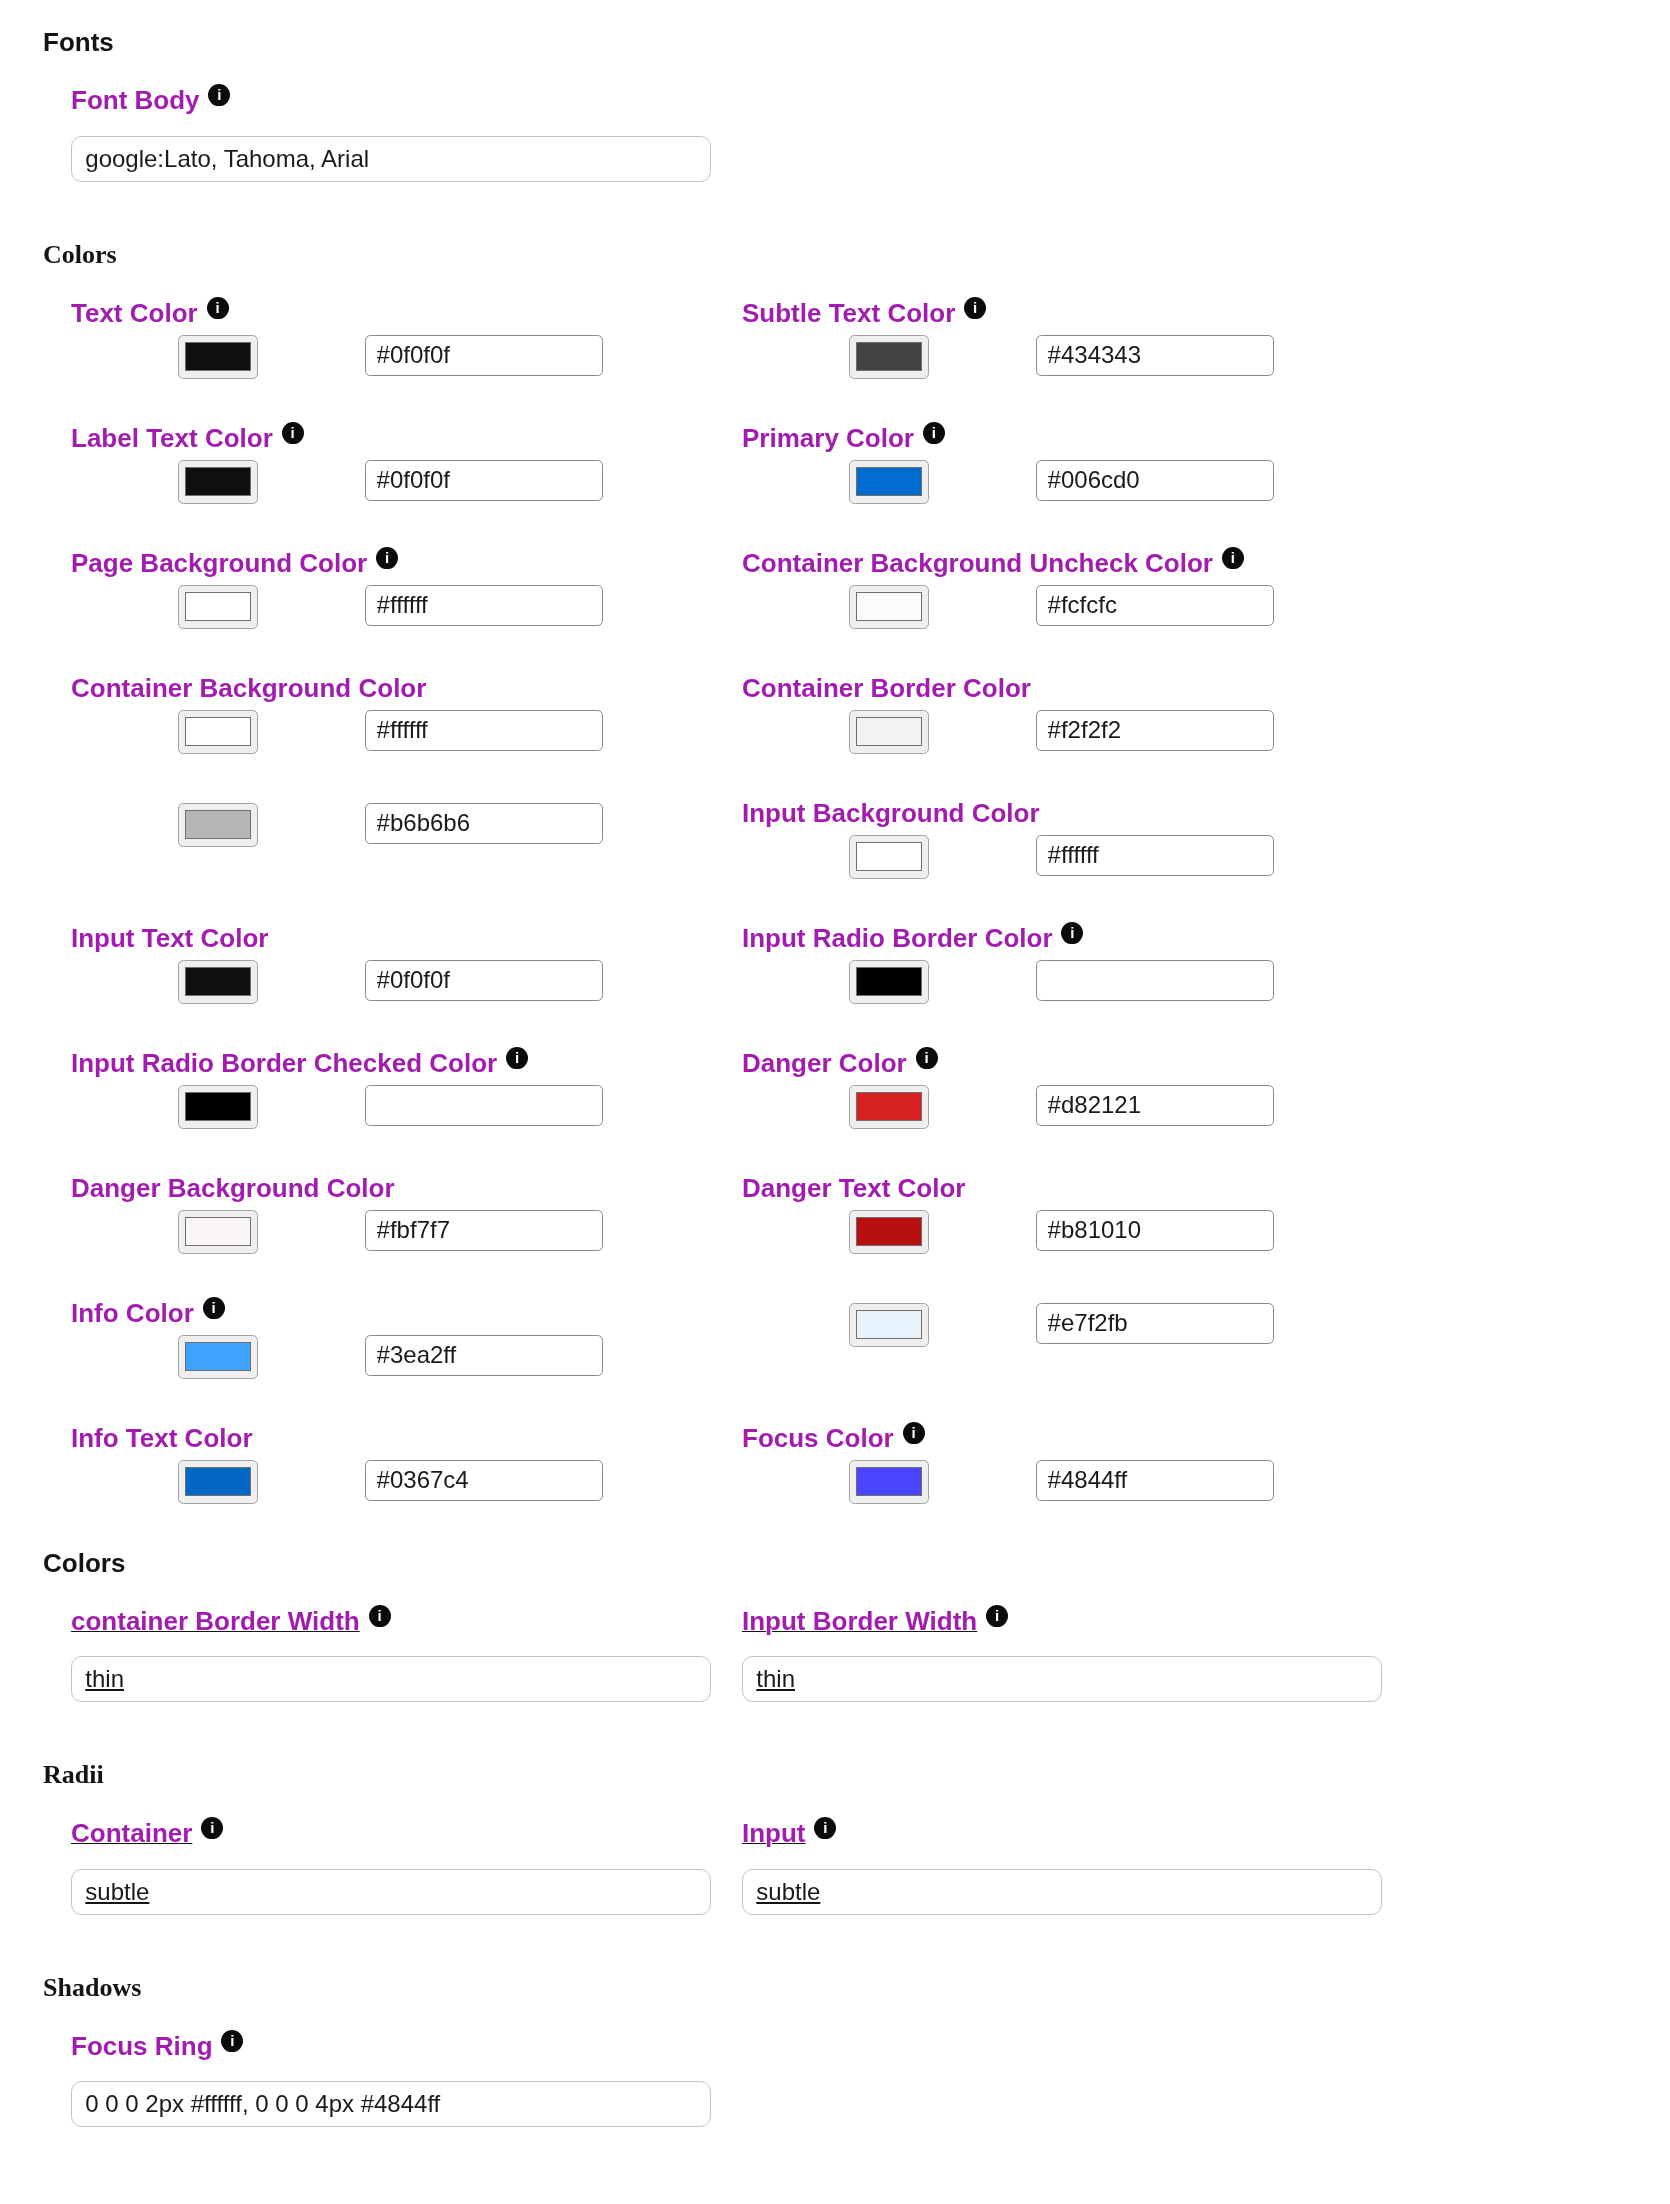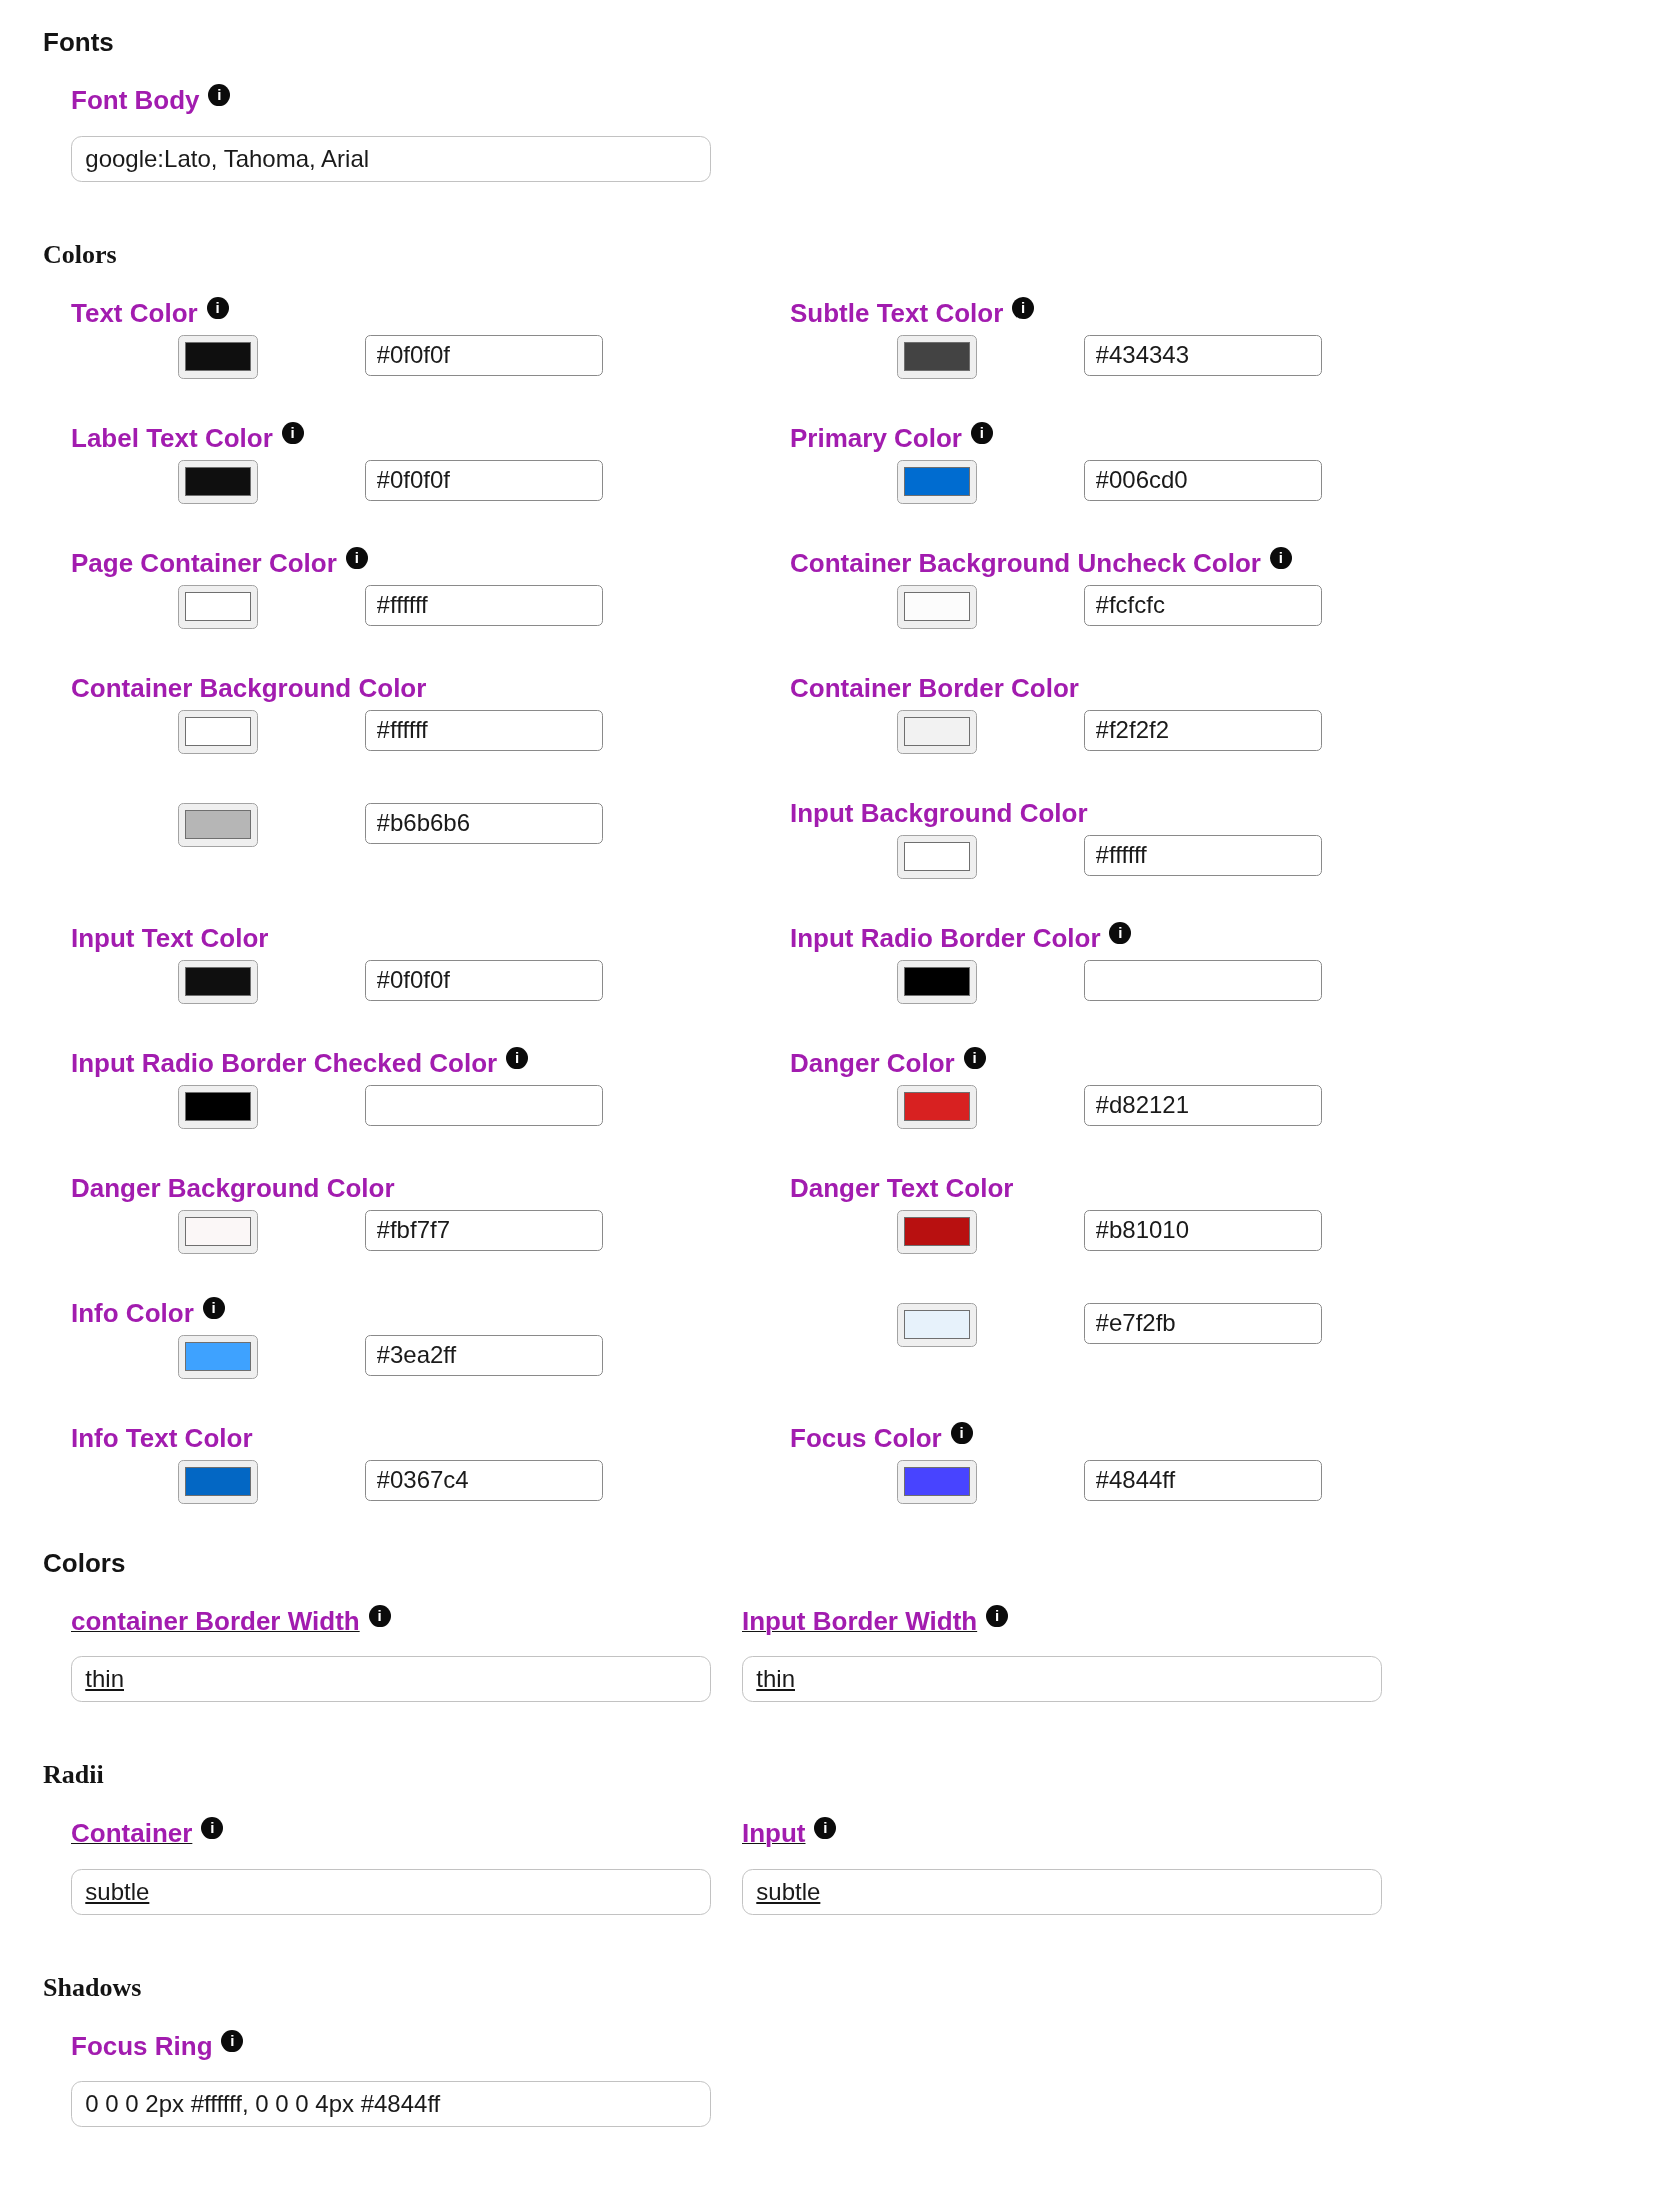--- a/index.html
+++ b/index.html
@@ -16,21 +16,21 @@
     margin:0 0 26px 43px;
     font-size:26px; font-weight:bold; line-height:32px;
     color:#141414;
   }
   #colors-title, #radii-title, #shadows-title { margin-top:57px;font-family:Liberation Serif, serif; }
   #borders-title { margin-top:13.3px; }
 
   .pair { display:flex; padding-left:71px; }
   .pair .col { width:671px; flex:0 0 671px; }
   .pair .col:last-child { width:auto; flex:0 0 auto; }
-  .color-pair-row { margin-bottom:43px;gap:48px; }
+  .color-pair-row { margin-bottom:43px; }
 
   .field-label-row { height:32px; line-height:32px; white-space:nowrap; }
   .field-label { font-size:26px; font-weight:bold; color:#a21caf; }
 
   .info-icon {
     display:inline-block; width:22px; height:22px;
     background:#0b0b0b; border-radius:50%;
     color:#ffffff; font-size:15px; font-weight:bold;
     line-height:22px; text-align:center;
     margin-left:8.9px; transform:translateY(-8.9px);
@@ -125,21 +125,21 @@
           <div class="control-row">
             <span class="color-swatch">
               <span class="swatch-inner" style="background: rgb(0, 108, 208);"></span>
             </span>
             <input type="text" class="hex-input" value="#006cd0" style="">
           </div>
         </div>
       </div>
       <div class="pair color-pair-row">
         <div class="col">
-          <div class="field-label-row"><span class="field-label">Page Container Color</span><span class="info-icon">i</span></div>
+          <div class="field-label-row"><span class="field-label">Page Background Color</span><span class="info-icon">i</span></div>
           <div class="control-row">
             <span class="color-swatch">
               <span class="swatch-inner" style="background: rgb(255, 255, 255);"></span>
             </span>
             <input type="text" class="hex-input" value="#ffffff" style="">
           </div>
         </div>
         <div class="col">
           <div class="field-label-row"><span class="field-label">Container Background Uncheck Color</span><span class="info-icon">i</span></div>
           <div class="control-row">

